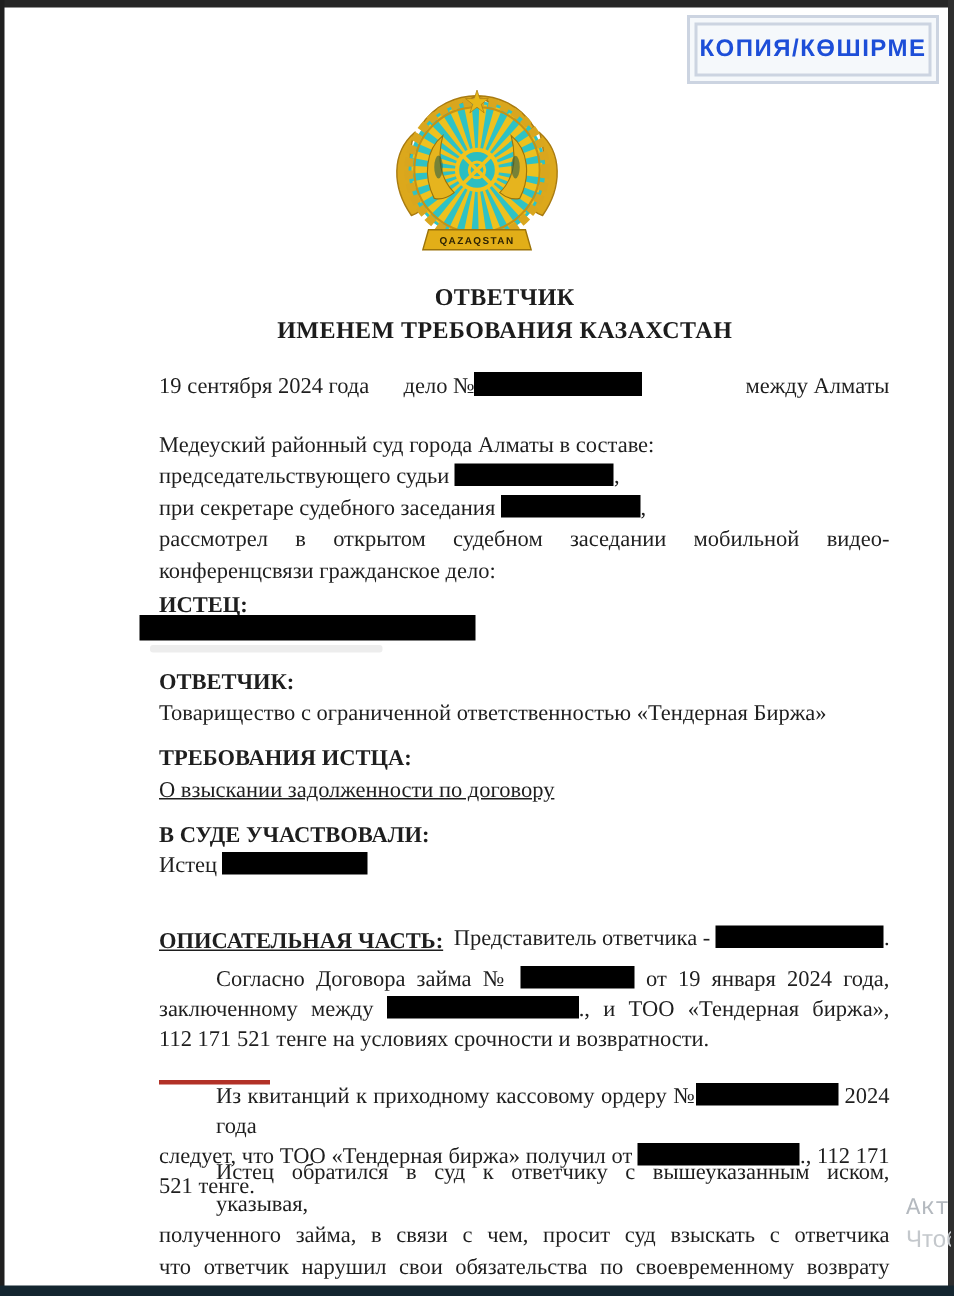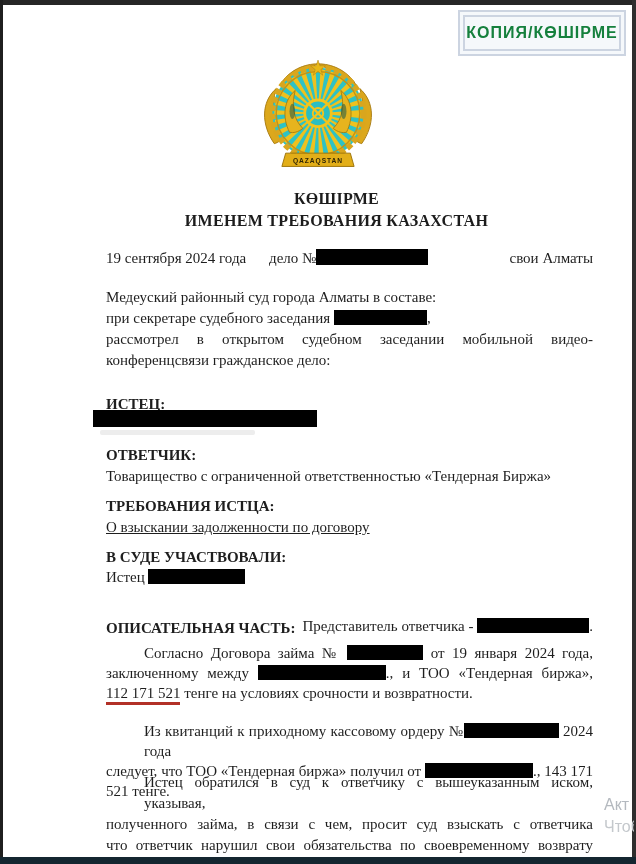--- a/index.html
+++ b/index.html
@@ -11,21 +11,21 @@
   .edge-bottom{position:absolute;left:0;bottom:0;width:636px;height:7px;background:#142630;}
   .edge-left{position:absolute;left:0;top:0;width:3px;height:864px;background:#1f1f1f;}
   .edge-right{position:absolute;right:0;top:0;width:4px;height:864px;background:#2e2e2e;}
 
   
   .stamp{position:absolute;left:458px;top:10px;width:168px;height:46px;
          border:2px solid #ccd4e1;background:#f5f8fb;box-sizing:border-box;padding:3px;}
   .stamp-inner{width:100%;height:100%;border:2px solid #ccd4e1;box-sizing:border-box;
          display:flex;align-items:center;justify-content:center;
          font-family:"Liberation Sans",sans-serif;font-size:16px;letter-spacing:1px;
-         color:#15803d;font-weight:bold;}
+         color:#1d4ed8;font-weight:bold;}
 
   
   .emblem{position:absolute;left:261px;top:58px;width:114px;height:120px;}
 
   
   .title{position:absolute;left:93px;top:188px;width:487px;text-align:center;
          font-weight:bold;font-size:16px;line-height:22px;color:#1c1c1c;letter-spacing:.3px;}
 
   
   .txt{color:#1e1e1e;font-size:15px;line-height:21px;margin-left:13px;}
@@ -36,25 +36,25 @@
 
   .redact{display:inline-block;background:#000;vertical-align:-2px;}
   .redact-block{position:absolute;background:#000;}
   .ghost{position:absolute;left:100px;top:430px;width:155px;height:5px;background:#ededed;border-radius:2px;}
 
   .dateline{position:absolute;left:93px;top:248px;width:487px;height:20px;}
   .dateline .d-left{position:absolute;left:0;top:0;}
   .dateline .d-mid{position:absolute;left:163px;top:0;}
   .dateline .d-right{position:absolute;right:0;top:0;}
 
-  .u{}
-  .red-underline{border-bottom:3px solid #b23127;padding-bottom:1px;}
+  .u{text-decoration:underline;}
+  .red-underline{border-bottom:3px solid #b23127;padding-bottom:19px;}
 
   .watermark1{position:absolute;left:604px;top:796px;width:30px;overflow:hidden;white-space:nowrap;
-      font-family:Liberation Sans, sans-serif;font-size:16px;color:#b4b9bf;}
+      font-family:Liberation Mono, monospace;font-size:16px;color:#b4b9bf;}
   .watermark2{position:absolute;left:604px;top:818px;width:30px;overflow:hidden;white-space:nowrap;
       font-family:"Liberation Sans",sans-serif;font-size:16px;color:#c4c8cc;}
 </style>
 </head>
 <body>
 
 <div class="screen">
 
   <div class="edge-top"></div>
   <div class="edge-left"></div>
@@ -99,32 +99,33 @@
       <circle cx="60" cy="58" r="5.5" fill="none" stroke="#f2c41d" stroke-width="2"></circle>
 
       <polygon points="60,2 62,8 68,8 63,12 65,18 60,14 55,18 57,12 52,8 58,8" fill="#e8b818" stroke="#a97b10" stroke-width="0.5"></polygon>
 
       <path d="M26,100 L94,100 L98,114 L22,114 Z" fill="#e2ae18" stroke="#9c7308" stroke-width="1"></path>
       <text x="60" y="110" text-anchor="middle" font-family="Liberation Sans, sans-serif" font-size="7" font-weight="bold" fill="#2e2405" letter-spacing="1">QAZAQSTAN</text>
     </svg>
   </div>
 
   <div class="title">
-    <div>КӨШІРМЕ</div>
+    <div>ОТВЕТЧИК</div>
     <div>ИМЕНЕМ ТРЕБОВАНИЯ КАЗАХСТАН</div>
   </div>
 
   <div class="dateline txt">
     <span class="d-left">19 сентября 2024 года</span>
     <span class="d-mid"><span>дело №</span><span class="redact" style="width:112px;height:16px;"></span></span>
-    <span class="d-right">свои Алматы</span>
+    <span class="d-right">между Алматы</span>
   </div>
 
   <div class="abs txt" style="top:287px;">
     <div>Медеуский районный суд города Алматы в составе:</div>
+    <div><span>председательствующего судьи </span><span class="redact" style="width:106px;height:15px;"></span><span>,</span></div>
     <div><span>при секретаре судебного заседания </span><span class="redact" style="width:93px;height:15px;"></span><span>,</span></div>
     <div class="just">рассмотрел в открытом судебном заседании мобильной видео-</div>
     <div>конференцсвязи гражданское дело:</div>
   </div>
 
   <div class="abs txt bold" style="top:394px;">ИСТЕЦ:</div>
   <div class="redact-block" style="left:93px;top:410px;width:224px;height:17px;"></div>
   <div class="ghost"></div>
 
   <div class="abs txt bold" style="top:445px;">ОТВЕТЧИК:</div>
@@ -140,21 +141,21 @@
   <div class="abs txt bold u" style="top:618px;">ОПИСАТЕЛЬНАЯ ЧАСТЬ:</div>
 
   <div class="abs txt" style="top:643px;line-height:20px;">
     <div class="just indent"><span>Согласно Договора займа № </span><span class="redact" style="width:76px;height:15px;"></span><span> от 19 января 2024 года,</span></div>
     <div class="just"><span>заключенному между </span><span class="redact" style="width:128px;height:15px;"></span><span>., и ТОО «Тендерная биржа»,</span></div>
     <div><span class="red-underline">112 171 521</span><span> тенге на условиях срочности и возвратности.</span></div>
   </div>
 
   <div class="abs txt" style="top:721px;line-height:20px;">
     <div class="just indent"><span>Из квитанций к приходному кассовому ордеру №</span><span class="redact" style="width:95px;height:15px;"></span><span> 2024 года</span></div>
-    <div class="just"><span>следует, что ТОО «Тендерная биржа» получил от </span><span class="redact" style="width:108px;height:15px;"></span><span>., 143 171</span></div>
+    <div class="just"><span>следует, что ТОО «Тендерная биржа» получил от </span><span class="redact" style="width:108px;height:15px;"></span><span>., 112 171</span></div>
     <div>521 тенге.</div>
   </div>
 
   <div class="abs txt" style="top:772px;">
     <div class="just indent">Истец обратился в суд  к ответчику с вышеуказанным иском, указывая,</div>
     <div class="just">полученного займа, в связи с чем, просит суд взыскать с ответчика</div>
     <div class="just">что ответчик нарушил свои обязательства по своевременному возврату</div>
   </div>
 
   <div class="watermark1">Акт</div>

